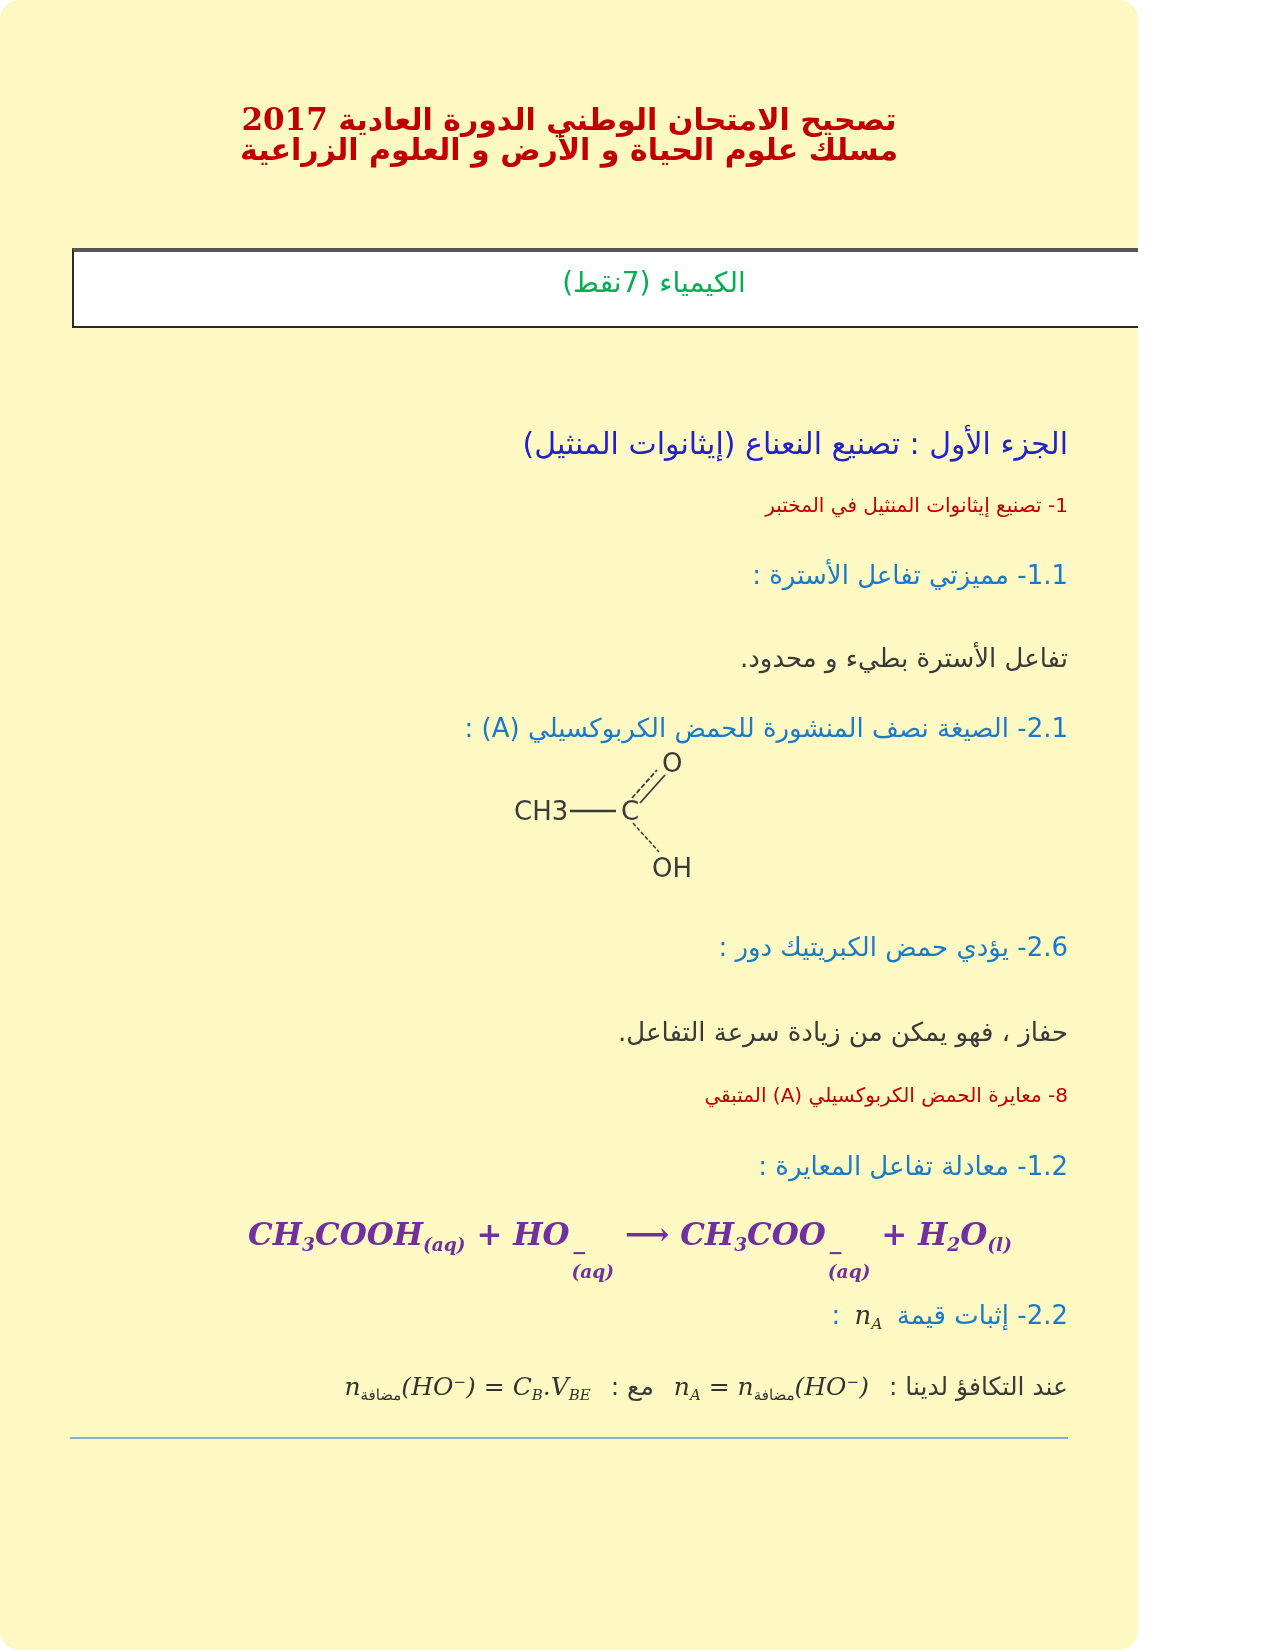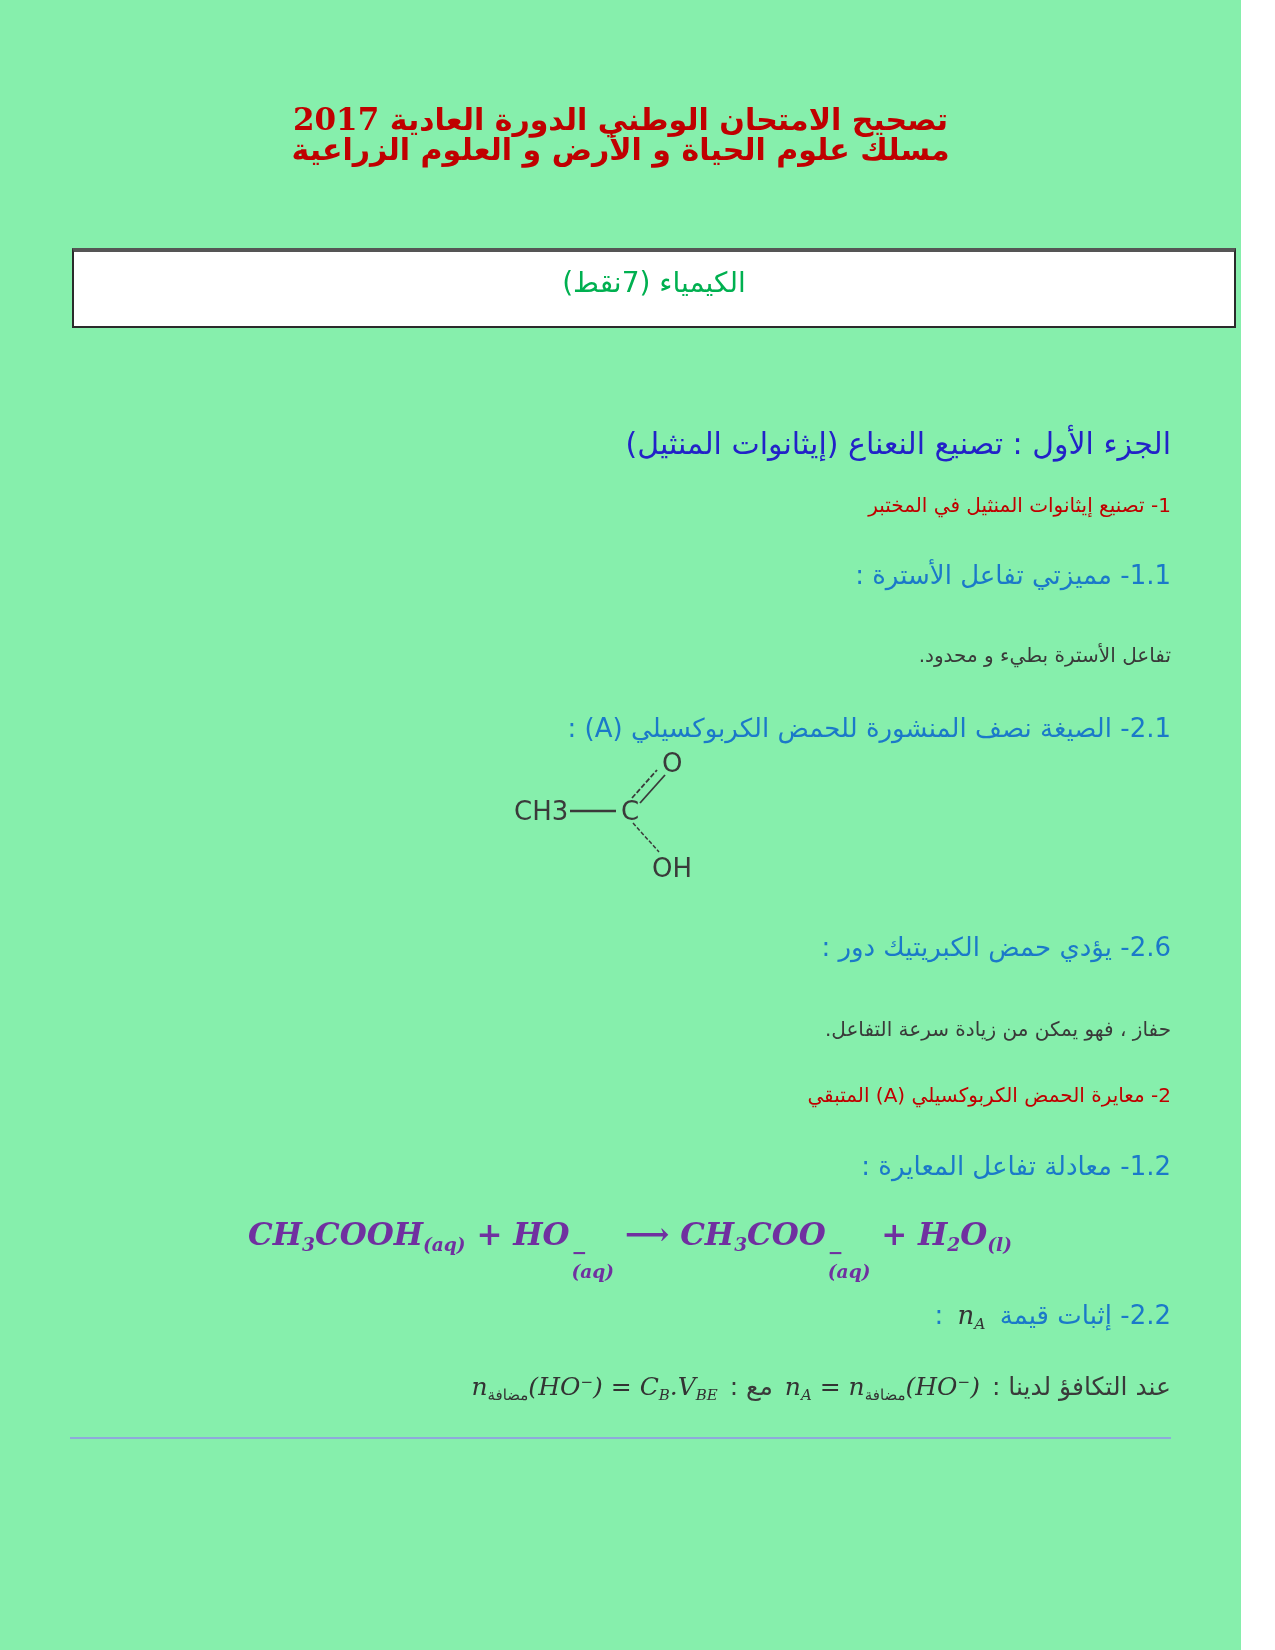--- a/index.html
+++ b/index.html
@@ -1,21 +1,22 @@
 <!DOCTYPE html>
 <html lang="ar"><head>
 <meta charset="utf-8">
 <style>
   html,body{margin:0;padding:0;background:#ffffff;}
   .page{
     position:relative;
-    width:1241px;height:1650px;
-    background:#86efac;
+    width:1138px;height:1650px;
+    background:#fef9c3;
     overflow:hidden;
     font-family:"DejaVu Sans",sans-serif;
+    border-radius:19px;
   }
   .centered{
     position:absolute;left:0;width:100%;
     text-align:center;white-space:nowrap;
   }
   .ar{
     position:absolute;right:70px;left:70px;
     direction:rtl;text-align:right;white-space:nowrap;
     font-family:"DejaVu Sans",sans-serif;
   }
@@ -26,33 +27,33 @@
     border:2px solid #2b2b2b;border-top:4px solid #555555;
     background:#ffffff;box-sizing:border-box;
   }
   .subject-title{
     margin-top:14px;text-align:center;
     color:#00B050;font-size:28px;direction:rtl;
   }
   .part-heading{color:#2222C8;font-size:30px;}
   .q-red{color:#C00000;font-size:20px;}
   .q-blue{color:#1B79C9;font-size:26px;}
-  .answer{color:#3A3A3A;font-size:20px;}
+  .answer{color:#3A3A3A;font-size:26px;}
   .equation{
     position:absolute;left:150px;top:1216px;width:960px;
     text-align:center;white-space:nowrap;
     color:#7030A0;font-size:31px;font-weight:bold;font-style:italic;
     font-family:"DejaVu Serif",serif;
   }
   .math-inline{
     direction:ltr;unicode-bidi:isolate;
     font-family:"DejaVu Serif",serif;
     color:#333333;
   }
-  .math-gap{margin:0 4px;}
+  .math-gap{margin:0 12px;}
   .it{font-style:italic;}
   sub{font-size:0.6em;vertical-align:-0.3em;}
   sup{font-size:0.6em;vertical-align:0.55em;}
   .stk{
     display:inline-flex;flex-direction:column;align-items:flex-start;
     font-size:0.6em;line-height:1.05;vertical-align:-0.75em;margin-left:2px;
   }
   .divider{
     position:absolute;left:70px;right:70px;top:1437px;height:0;
     border-top:2px solid #8EAADB;
@@ -96,21 +97,21 @@
       <text x="150" y="22" font-size="26">O</text>
       <line x1="121" y1="73" x2="147" y2="102" stroke-width="1.5" stroke-dasharray="4 2"></line>
       <text x="140" y="127" font-size="26">OH</text>
     </svg>
   </div>
 
   <div class="ar q-blue" style="top:932px;">2.6- يؤدي حمض الكبريتيك دور :</div>
 
   <div class="ar answer" style="top:1017px;">حفاز ، فهو يمكن من زيادة سرعة التفاعل.</div>
 
-  <div class="ar q-red" style="top:1083px;">2- معايرة الحمض الكربوكسيلي (A) المتبقي</div>
+  <div class="ar q-red" style="top:1083px;">8- معايرة الحمض الكربوكسيلي (A) المتبقي</div>
 
   <div class="ar q-blue" style="top:1151px;">1.2- معادلة تفاعل المعايرة :</div>
 
   <div class="equation"><span>CH</span><sub>3</sub><span>COOH</span><sub>(aq)</sub><span> + </span><span>HO</span><span class="stk">
         <span>−</span>
         <span>(aq)</span>
       </span><span> ⟶ </span><span>CH</span><sub>3</sub><span>COO</span><span class="stk">
         <span>−</span>
         <span>(aq)</span>
       </span><span> + </span><span>H</span><sub>2</sub><span>O</span><sub>(l)</sub></div>

